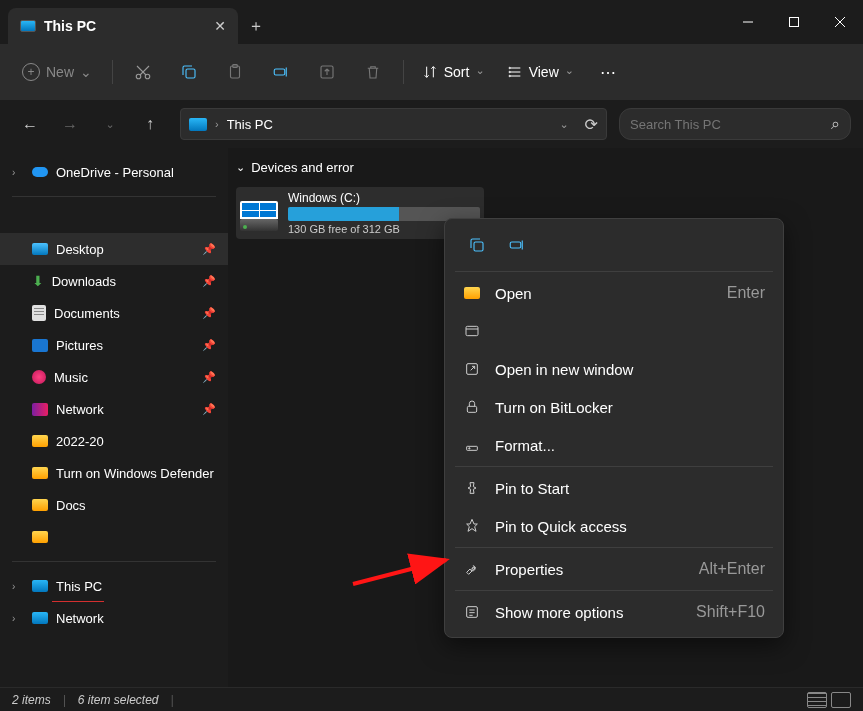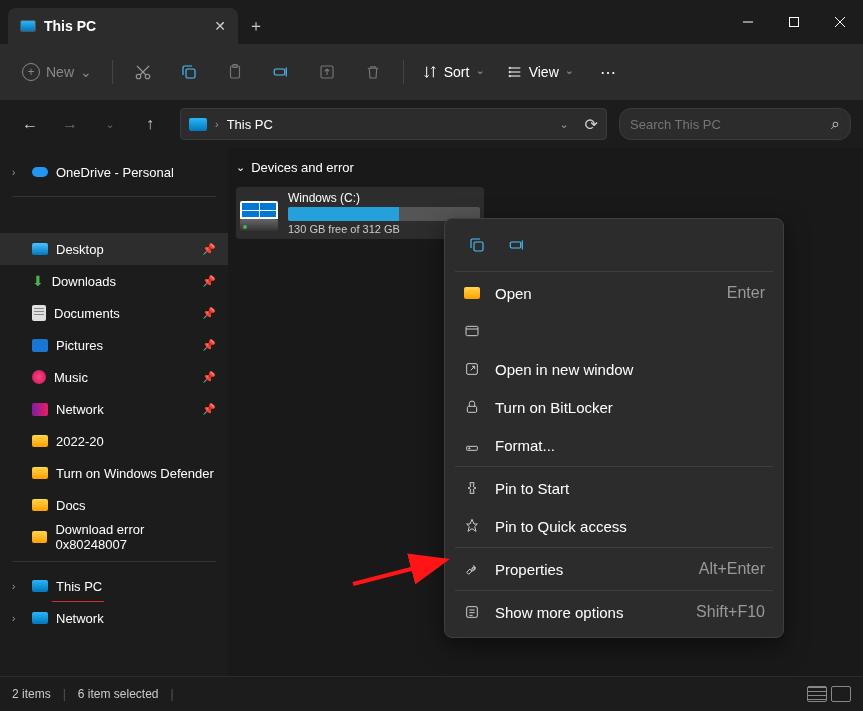--- a/index.html
+++ b/index.html
@@ -81,21 +81,21 @@
 .ctx-sep { height: 1px; background: #3f3f3f; margin: 2px 4px; }
 .ctx-item { height: 38px; display: flex; align-items: center; padding: 0 12px; gap: 14px; font-size: 15px; color: #fff; border-radius: 4px; }
 .ctx-item .lbl { flex: 1; }
 .ctx-item .sc { color: #999; font-size: 16px; }
 .ctx-item .mi { width: 18px; height: 18px; display: flex; align-items: center; justify-content: center; color: #ccc; }
 
 
 .arrow { position: absolute; left: 348px; top: 542px; }
 
 
-.status { position: absolute; bottom: 0; left: 0; right: 0; height: 35px; background: #1c1c1c; display: flex; align-items: center; padding: 0 12px; font-size: 12px; color: #ccc; gap: 12px; border-top: 1px solid #2a2a2a;}
+.status { position: absolute; bottom: 0; left: 0; right: 0; height: 24px; background: #1c1c1c; display: flex; align-items: center; padding: 0 12px; font-size: 12px; color: #ccc; gap: 12px; border-top: 1px solid #2a2a2a; font-style: italic;}
 .status .sep { color: #555; }
 .status-right { margin-left: auto; display: flex; gap: 4px; }
 .view-ic { width: 20px; height: 16px; border: 1px solid #888; border-radius: 2px; }
 
 svg { display: block; }
 </style>
 </head>
 <body>
 
 <div class="titlebar">
@@ -265,21 +265,20 @@
         <span>Turn on Windows Defender</span>
       </div>
     <div class="side-item">
         <span class="chev"></span>
         <div class="ic-fold"></div>
         <span>Docs</span>
       </div>
     <div class="side-item">
         <span class="chev"></span>
         <div class="ic-fold"></div>
-        <span>Download error 0x80248007</span>
       </div>
     <div class="side-sep"></div>
     <div class="side-item">
         <span class="chev">›</span>
         <div class="ic-pc"></div>
         <span>This PC</span>
         <div class="underline-red"></div>
       </div>
     <div class="side-item">
         <span class="chev">›</span>

